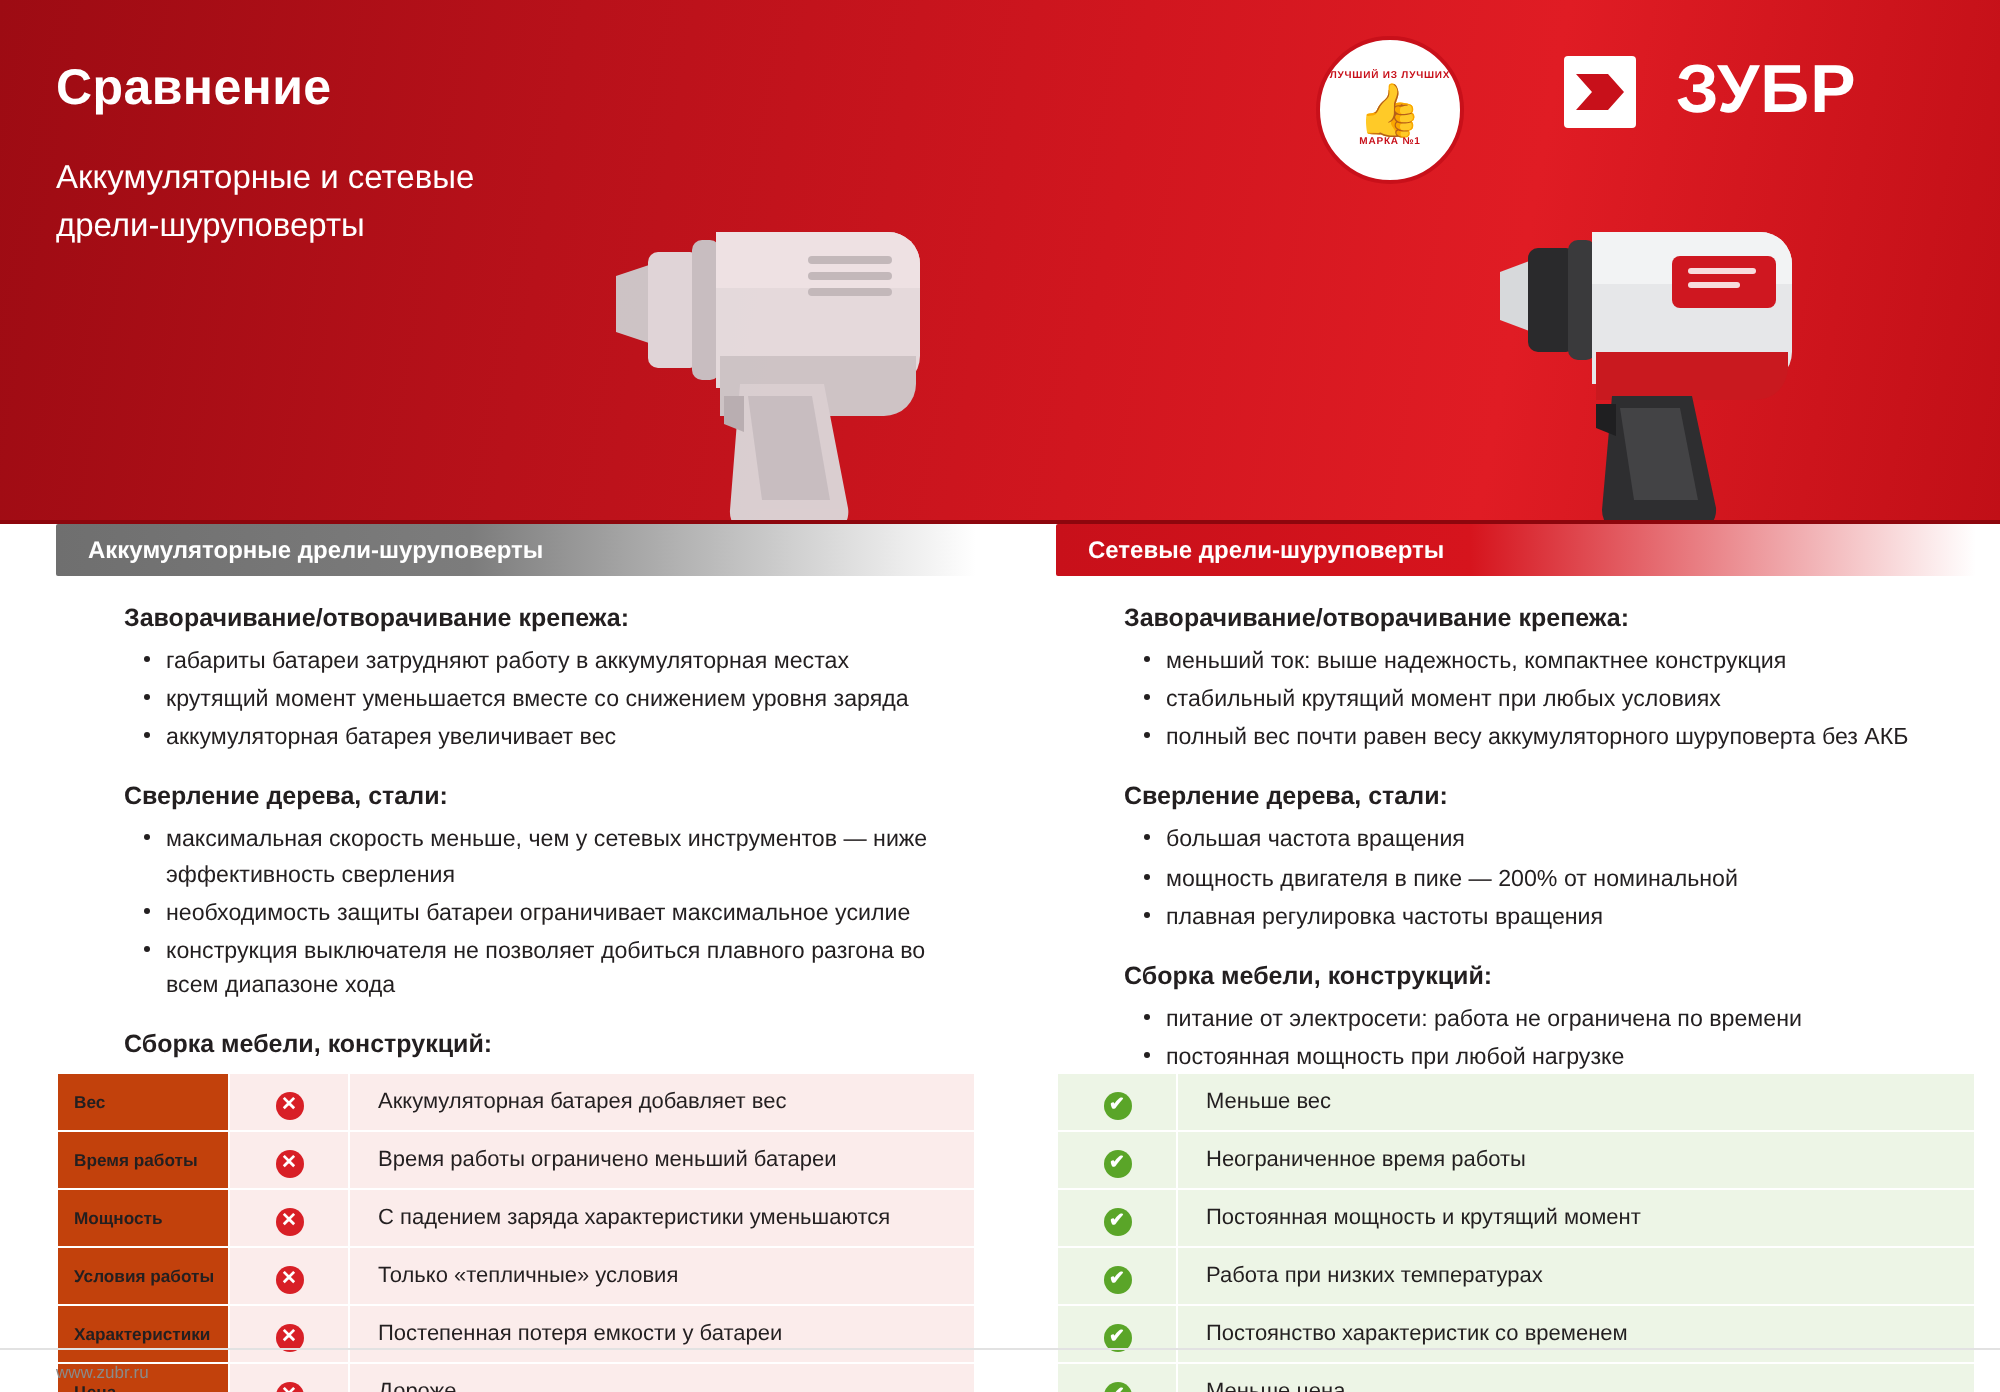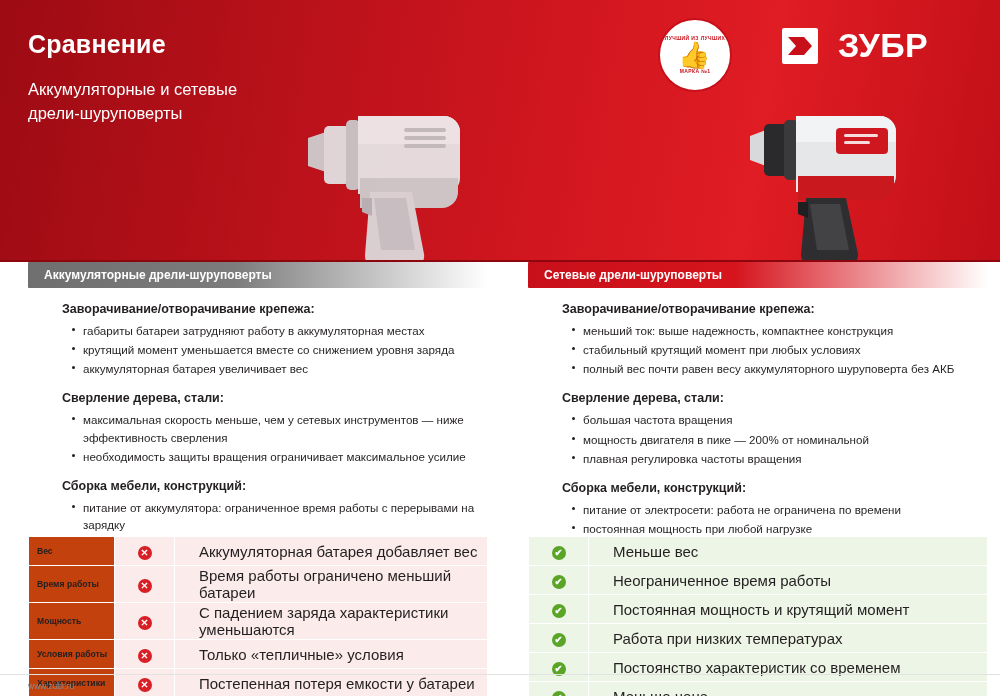--- a/index.html
+++ b/index.html
@@ -117,21 +117,21 @@
   .tbl { position:absolute; top:0; border-collapse:collapse; }
   .tbl-left  { left:28px;  width:460px; }
   .tbl-right { left:528px; width:460px; }
   .tbl tr { height:29px; }
   .tbl td { border:1px solid #ffffff; vertical-align:middle; }
   .c-label {
     width:86px; background:#c2410c; font-size:8.6px; font-weight:bold;
     color:#231f20; padding-left:8px;
   }
   .c-icon { width:60px; text-align:center; }
-  .c-text { font-size:15px; color:#231f20; padding-left:24px; }
+  .c-text { font-size:11px; color:#231f20; padding-left:14px; }
   .neg .c-icon, .neg .c-text { background:#fbeceb; }
   .pos .c-icon, .pos .c-text { background:#edf5e6; }
 
   .badge {
     display:inline-block; width:14px; height:14px; border-radius:50%;
     line-height:14px; font-size:9.5px; color:#ffffff; font-weight:bold;
     text-align:center;
   }
   .badge.no  { background:#d81f26; }
   .badge.yes { background:#5aa528; }
@@ -234,21 +234,22 @@
         <li>габариты батареи затрудняют работу в аккумуляторная местах</li>
         <li>крутящий момент уменьшается вместе со снижением уровня заряда</li>
         <li>аккумуляторная батарея увеличивает вес</li>
       </ul>
     </div>
 
     <div class="block">
       <div class="block-title">Сверление дерева, стали:</div>
       <ul class="bullets">
         <li>максимальная скорость меньше, чем у сетевых инструментов — ниже эффективность сверления</li>
-        <li>необходимость защиты вращения ограничивает максимальное усилие</li>
+        <li>необходимость защиты батареи ограничивает максимальное усилие</li>
+        <li>конструкция выключателя не позволяет добиться плавного разгона во всем диапазоне хода</li>
       </ul>
     </div>
 
     <div class="block">
       <div class="block-title">Сборка мебели, конструкций:</div>
       <ul class="bullets">
         <li>питание от аккумулятора: ограниченное время работы с перерывами на зарядку</li>
         <li>снижение крутящего момента и времени автономной работы при низкой температуре</li>
       </ul>
     </div>

